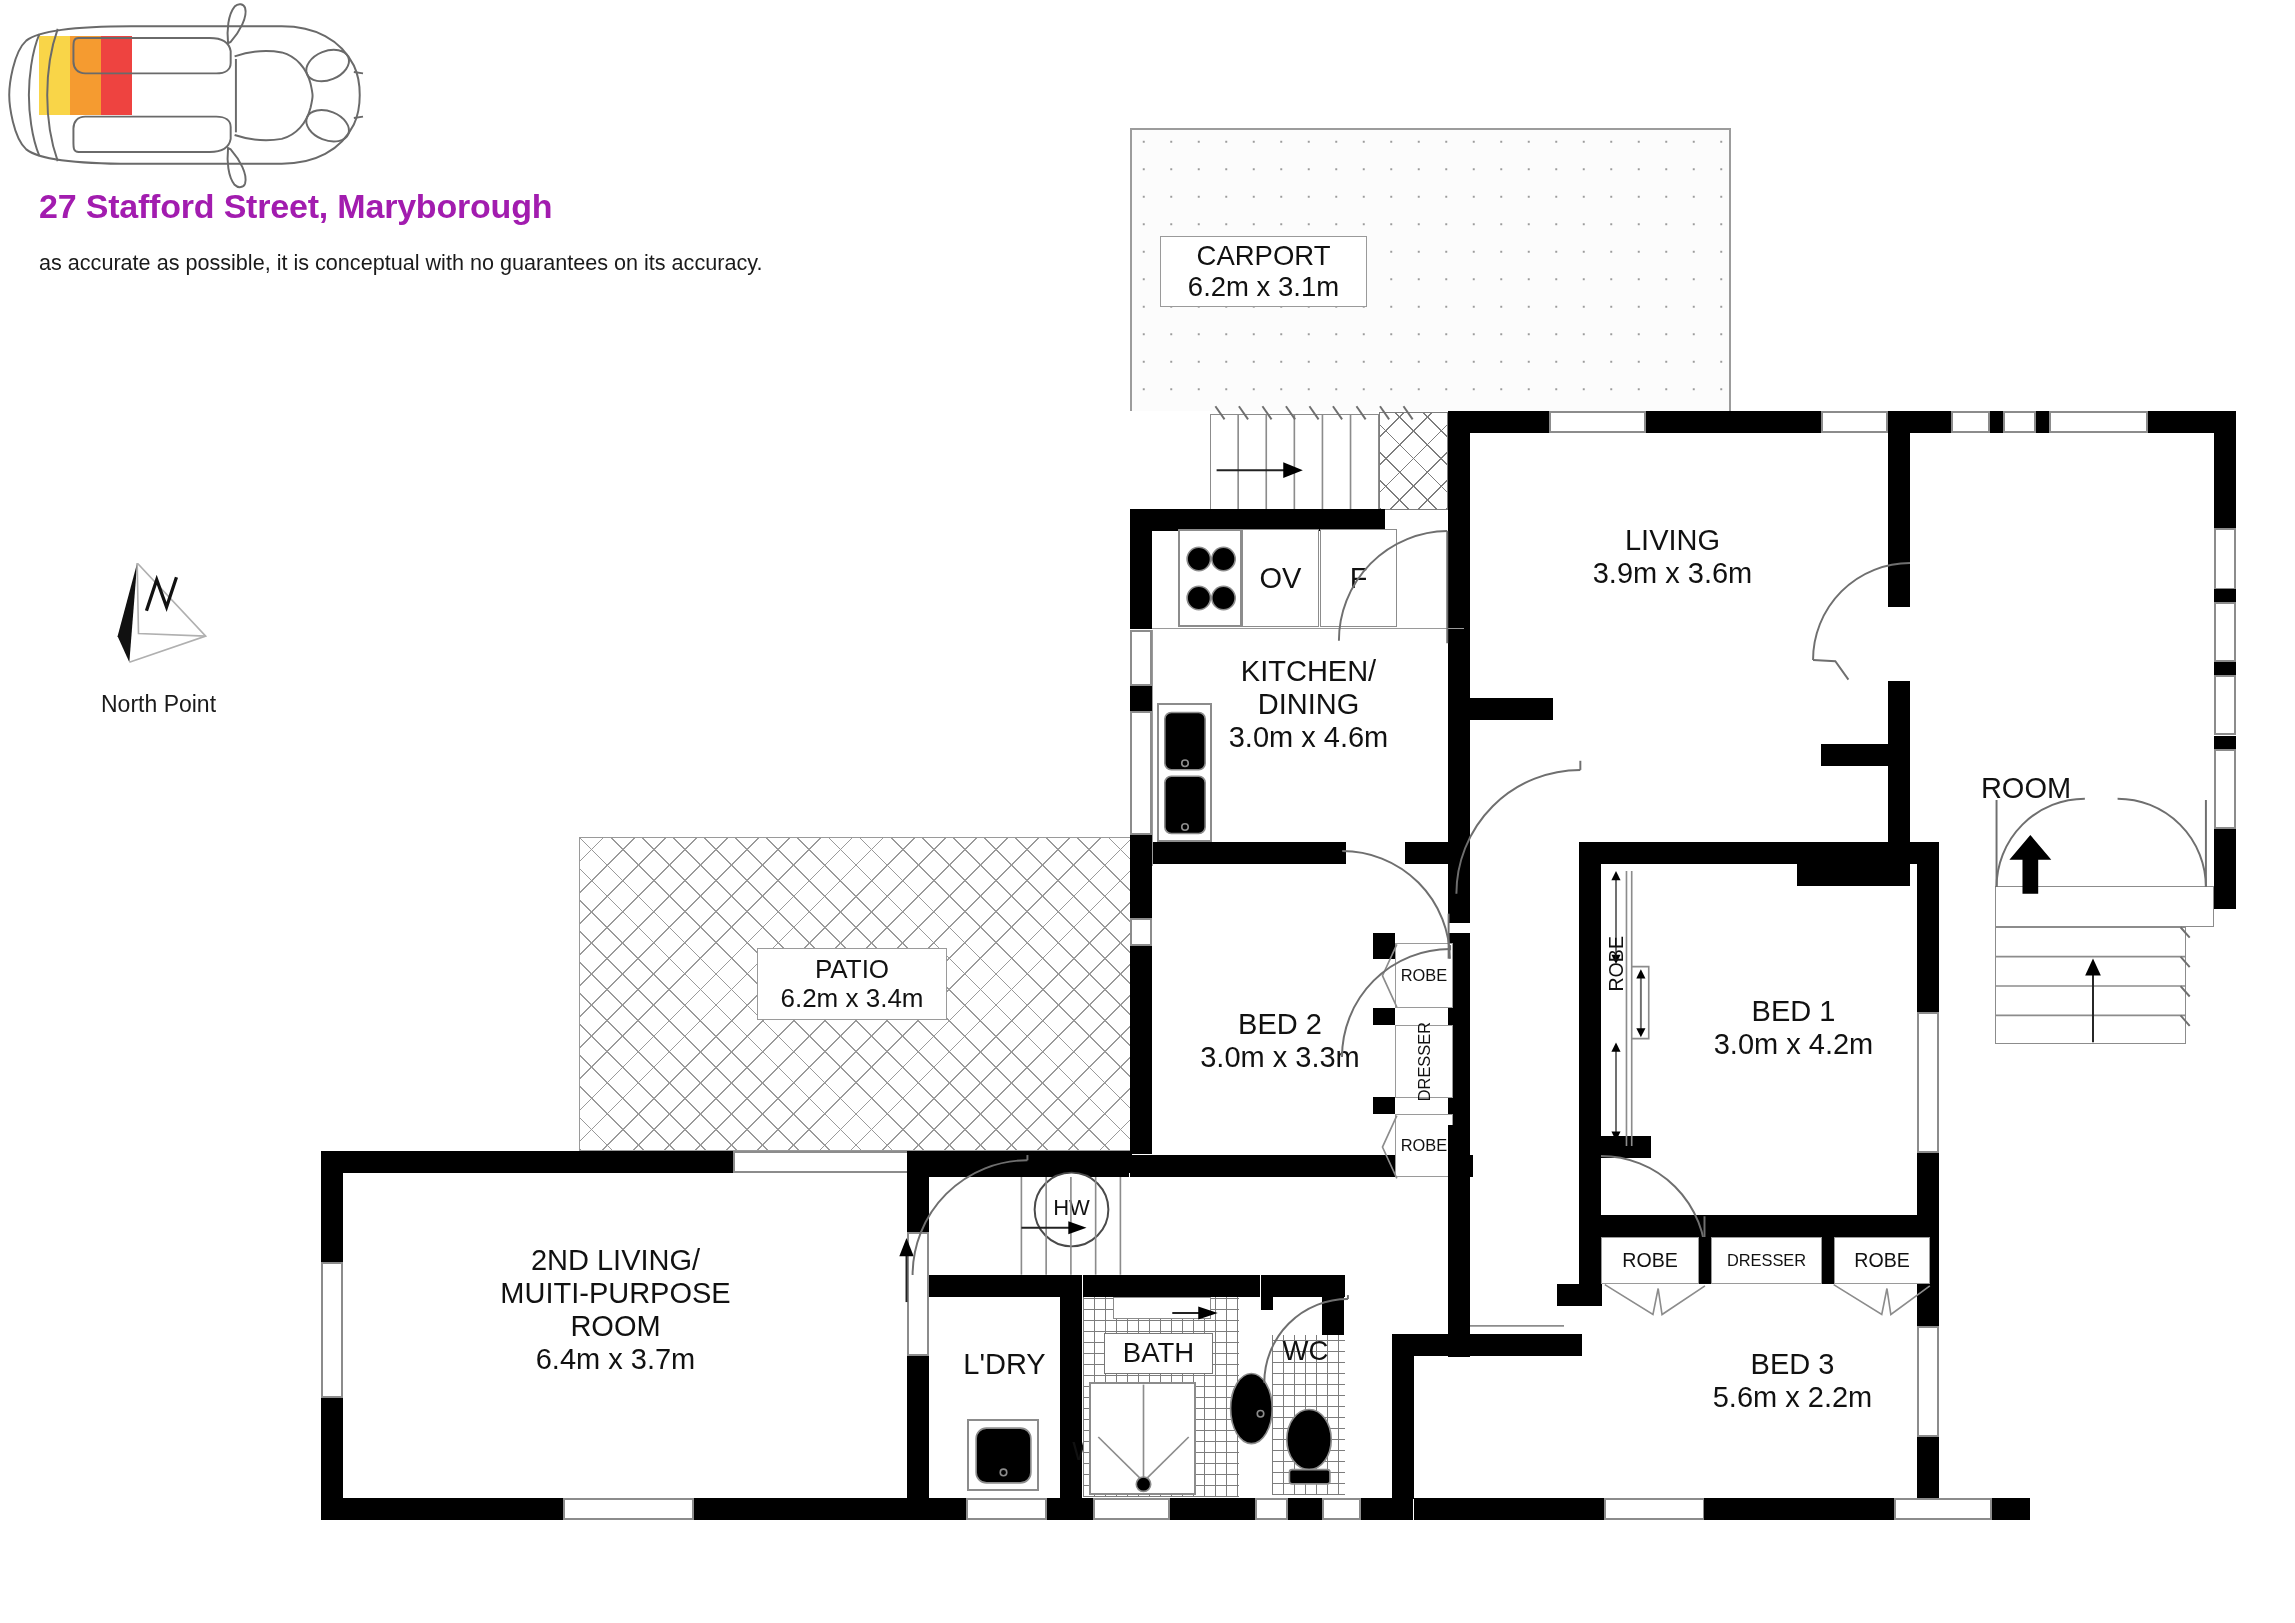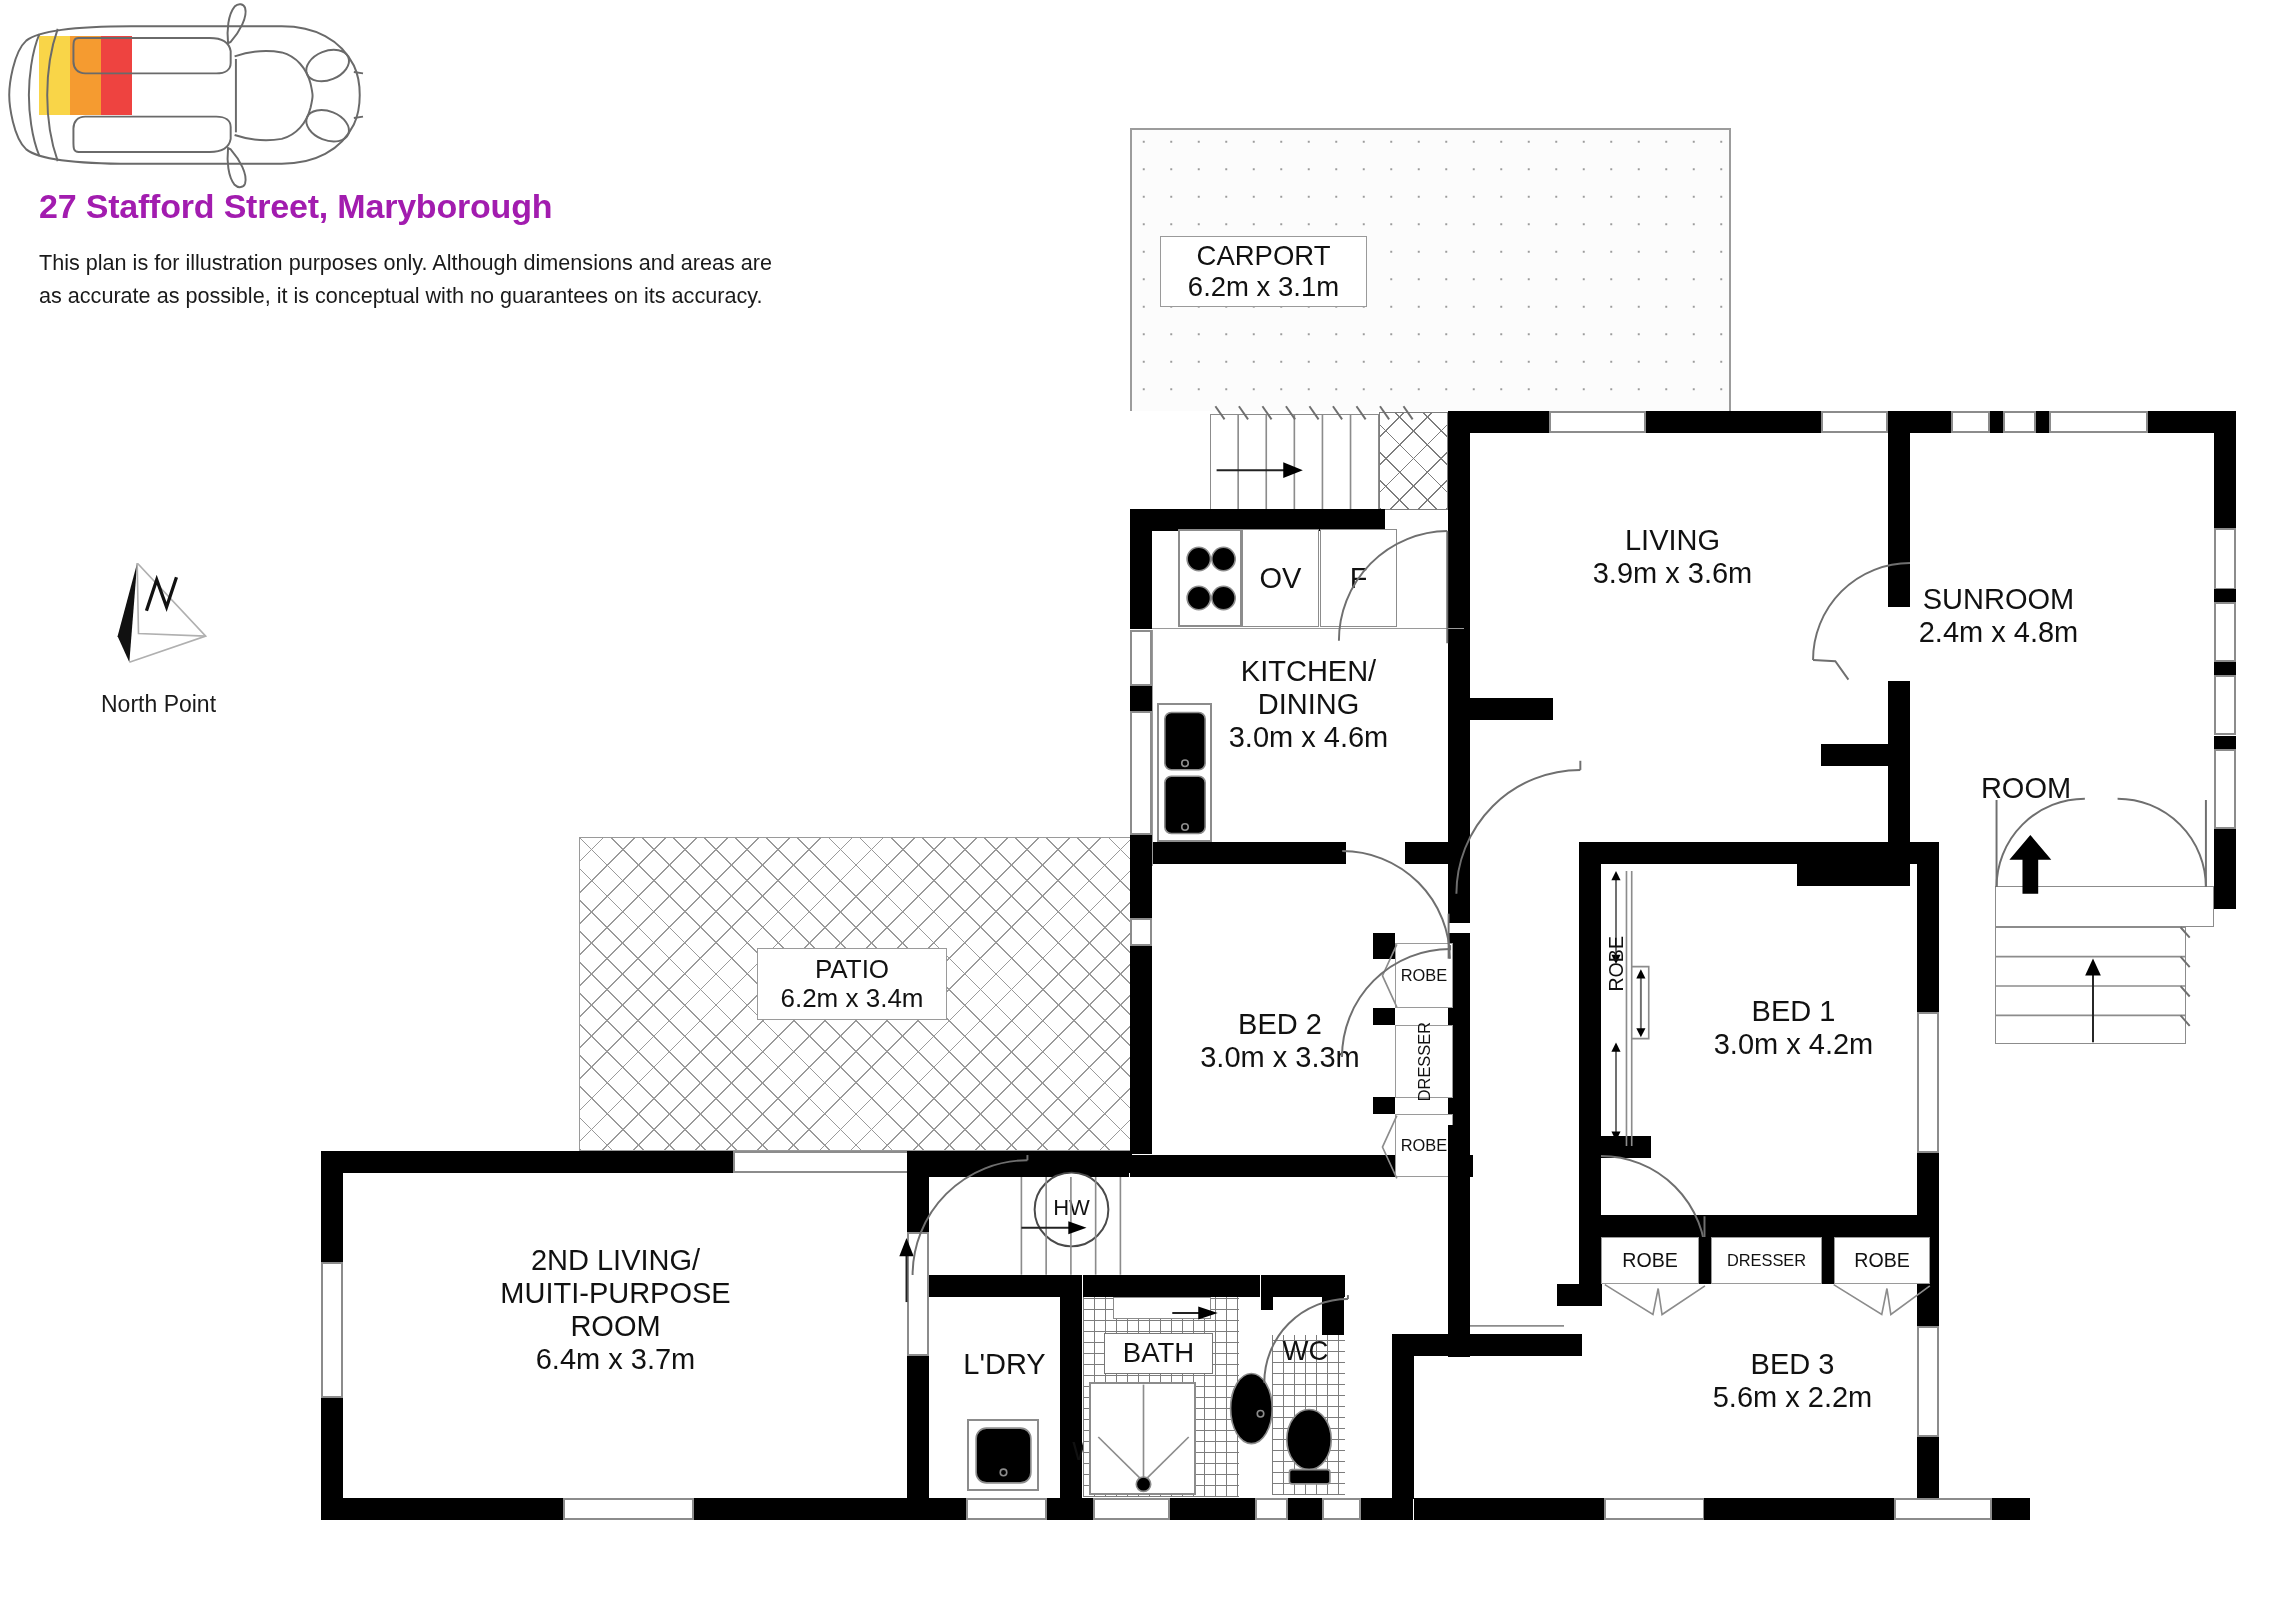--- a/index.html
+++ b/index.html
@@ -136,21 +136,20 @@
       <div class="logo-bars">
         <i id="bar0" style="background: rgb(249, 213, 72);"></i>
           <i id="bar1" style="background: rgb(245, 155, 48);"></i>
           <i id="bar2" style="background: rgb(238, 67, 64);"></i>
       </div>
     </div>
 
     <div id="address">27 Stafford Street, Maryborough</div>
 
     <div id="disclaimer">
-      <div>This plan is for illustration purposes only.  Although dimensions and areas are</div>
       <div>as accurate as possible, it is conceptual with no guarantees on its accuracy.</div>
     </div>
   </div>
 
   <svg id="northpoint" width="111" height="111" viewBox="0 0 170 170">
     <polygon points="60,0 48,152 30,112" fill="#111"></polygon>
     <polyline points="48,152 165,112 60,0" fill="none" stroke="#b0b0b0" stroke-width="2.5"></polyline>
     <polyline points="60,0 62,108 165,112" fill="none" stroke="#b0b0b0" stroke-width="2.5"></polyline>
     <polyline points="82,78 84,28 110,64 112,16" fill="none" stroke="#111" stroke-width="5" transform="rotate(16 95 48)"></polyline>
   </svg>
@@ -466,22 +465,20 @@
     
     <svg class="ov" style="left:1335px;top:531px;" width="124" height="124" viewBox="0 0 190 190">
       <path d="M172,0 A168,168 0 0,0 6,168"></path>
       <line x1="172" y1="0" x2="172" y2="172"></line>
     </svg>
 
     
     <div class="lab lab-room" style="left:1525px;top:524px;width:295px;"><span>LIVING</span>
 <span>3.9m x 3.6m</span></div>
 
-    <div class="lab lab-room" style="left:1851px;top:583px;width:295px;"><span>SUNROOM</span>
-<span>2.4m x 4.8m</span></div>
 
     <div class="lab lab-room" style="left:1931px;top:772px;width:190px;">ROOM</div>
 
     
     <svg class="ov" style="left:1813px;top:563px;" width="118" height="131" viewBox="0 0 180 200">
       <path d="M148,0 A148,148 0 0,0 0,148"></path>
       <path d="M0,148 L34,150 L54,178"></path>
     </svg>
 
     

